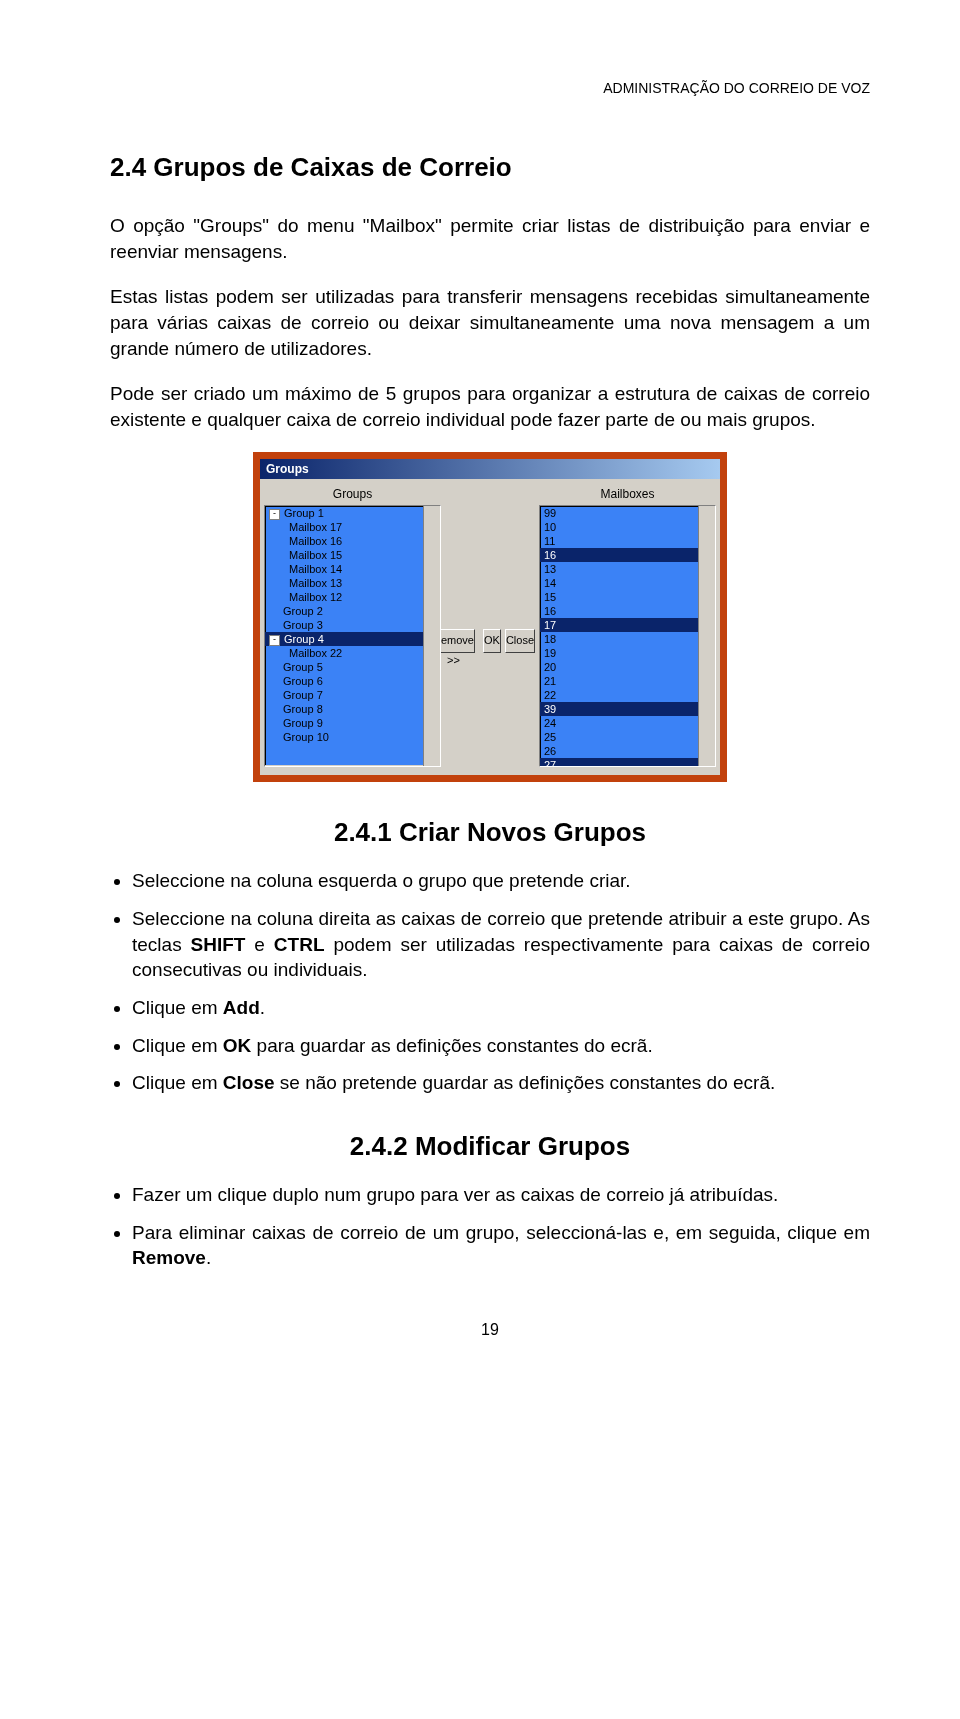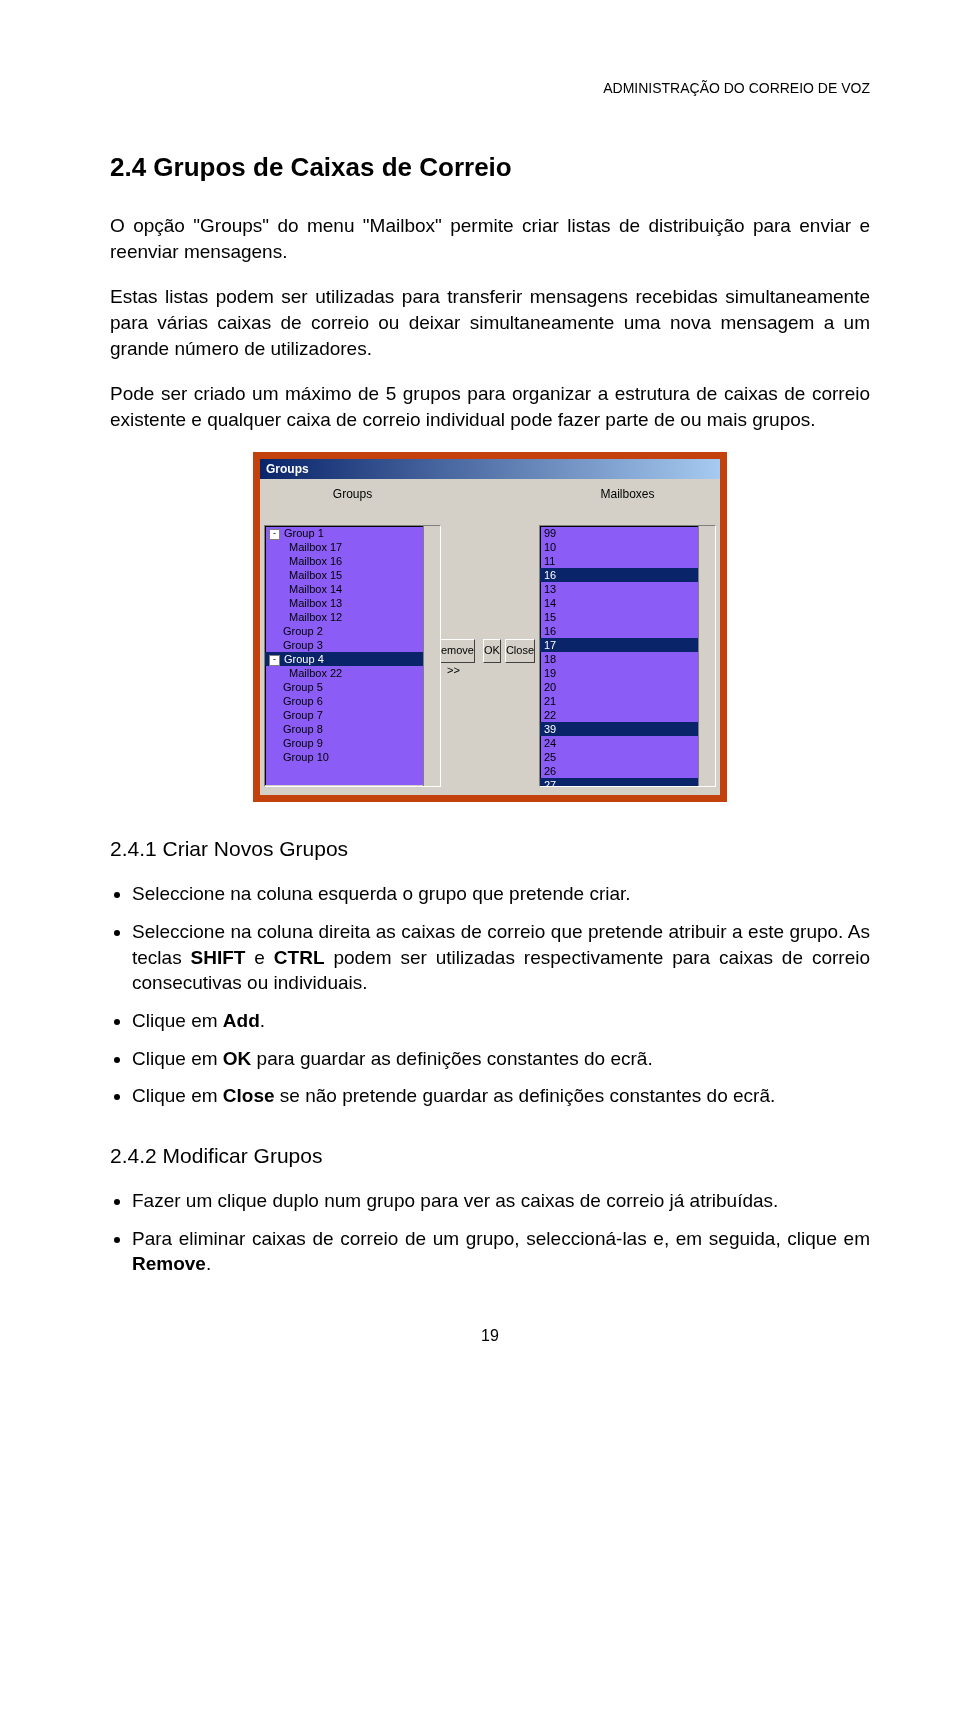--- a/index.html
+++ b/index.html
@@ -24,23 +24,24 @@
     font-weight: bold;
     margin: 0 0 30px 0;
   }
   p.body {
     font-size: 19px;
     line-height: 1.35;
     margin: 0 0 20px 0;
     text-align: justify;
   }
   h3.subsection {
-    font-size: 21px;
-    font-weight: normal;
+    font-size: 26px;
+    font-weight: bold;
     margin: 35px 0 20px 0;
+    text-align: center;
   }
   ul.bullets {
     margin: 14px 0 20px 0;
     padding-left: 22px;
   }
   ul.bullets li {
     font-size: 19px;
     line-height: 1.35;
     margin-bottom: 12px;
     text-align: justify;
@@ -82,32 +83,31 @@
     display: flex;
     flex-direction: column;
   }
   .col-head {
     text-align: center;
     font-size: 12px;
     padding: 2px 0 4px 0;
     color: #000;
   }
   .listbox {
-    background: #8b5cf6;
+    background: #3b82f6;
     border-top: 1px solid #808080;
     border-left: 1px solid #808080;
     border-right: 1px solid #fff;
     border-bottom: 1px solid #fff;
     box-shadow: inset -1px -1px 0 #d4d0c8, inset 1px 1px 0 #000;
     height: 260px;
     overflow: hidden;
     font-size: 11px;
     line-height: 14px;
     position: relative;
-    margin-top: 20px;
   }
   .listbox .scrollbar {
     position: absolute;
     right: 0; top: 0; bottom: 0;
     width: 16px;
     background: #d4d0c8;
     border-left: 1px solid #808080;
   }
   .tree-row {
     padding: 0 2px 0 4px;

